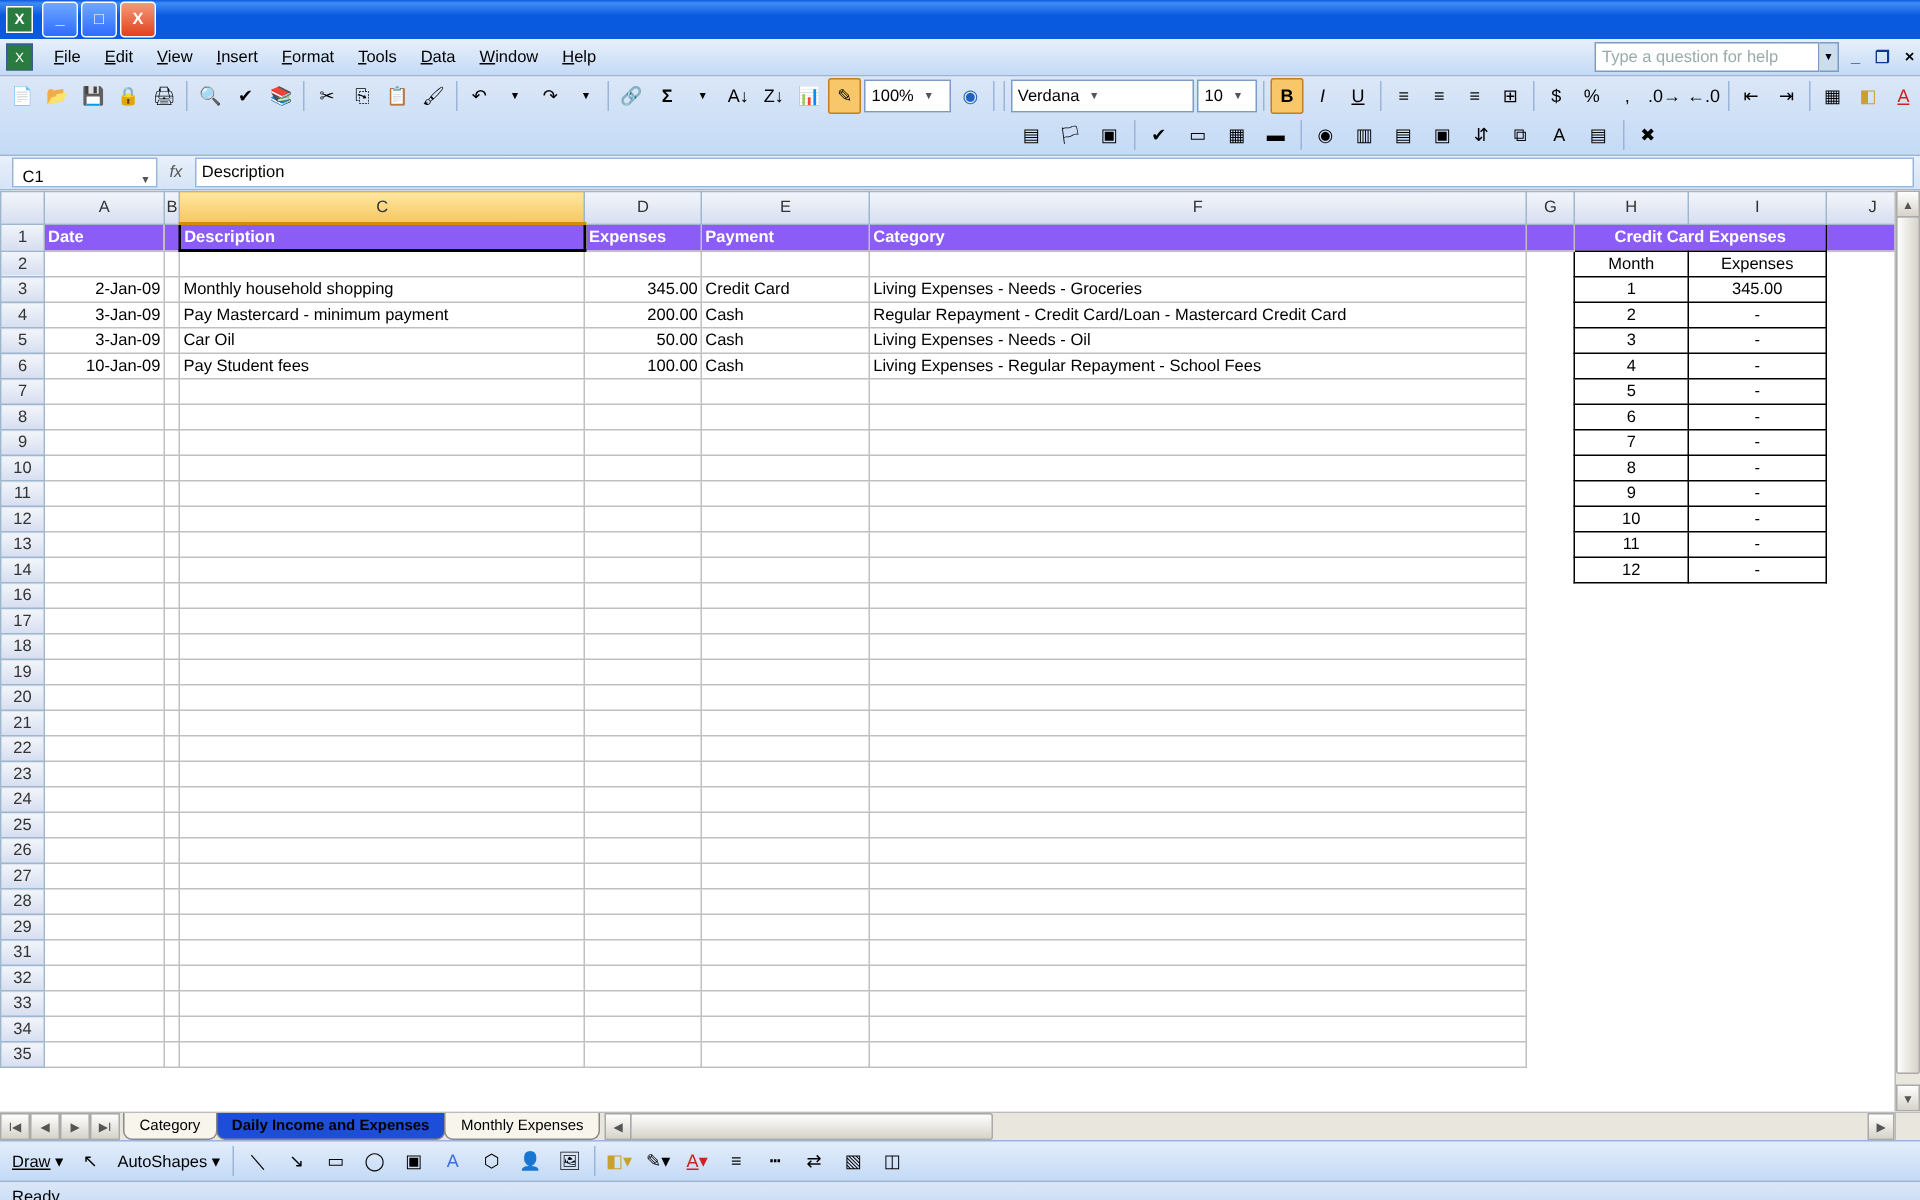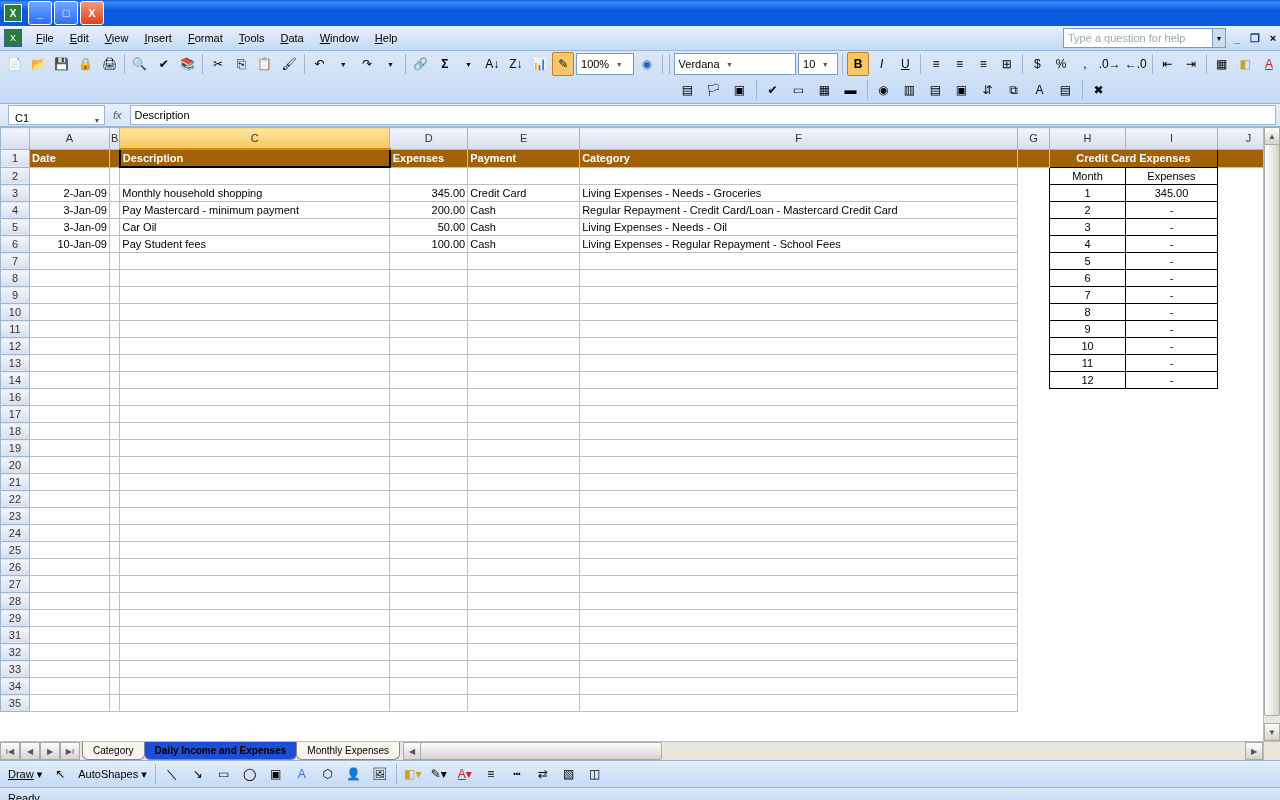--- a/index.html
+++ b/index.html
@@ -28,21 +28,21 @@
 .namebox .nbdrop{width:14px;font-size:7px;text-align:center;color:#555}
 .fx{margin:16px 8px;font-style:italic;color:#555}
 .fbox{flex:1;height:18px;background:#fff;border:1px solid #9ab5d8;padding-left:4px;display:flex;align-items:center;margin-right:4px}
 .gridwrap{position:relative;height:614px;background:#fff;overflow:hidden}
 .grid{border-collapse:collapse;table-layout:fixed}
 .grid th.ch,.grid th.rh{background:linear-gradient(#f2f5fa,#d6def0);border:1px solid #9eb6ce;font-weight:normal;color:#333;font-size:11px}
 .grid th.ch{height:18px}
 .grid th.rh{width:24px;text-align:center}
 .grid th.ch.sel{background:linear-gradient(#fde7a1,#f7c760);border-bottom:2px solid #d68b00}
 .grid td{border:1px solid #c0c0c0;height:16px;padding:0 2px;font-family:Verdana,Arial,sans-serif;font-size:11px;white-space:nowrap;overflow:hidden}
-.grid tr.hrow td{background:#a16207;color:#fff;font-weight:bold;border:1px solid #c0c0c0}
+.grid tr.hrow td{background:#8b5cf6;color:#fff;font-weight:bold;border:1px solid #c0c0c0}
 .grid td.al-r{text-align:right}
 .grid td.al-c{text-align:center}
 .grid td.blank{border:none;background:#fff}
 .ccbox{border:1px solid #000}
 .cchdr{background:#4a74ec;color:#fff;font-weight:bold;text-align:center}
 .vscroll{position:absolute;right:0;top:0;bottom:0;width:16px;background:#e9e6dd;border-left:1px solid #bbb}
 .vs-btn{height:16px;background:linear-gradient(#fefefe,#d6d3c9);border:1px solid #aaa;display:flex;align-items:center;justify-content:center;font-size:8px;color:#555}
 .vs-thumb{position:absolute;top:17px;left:0;right:0;height:570px;background:linear-gradient(to right,#fefefe,#d6d3c9);border:1px solid #aaa;border-radius:2px}
 .sheetbar{height:18px;background:#e9e6dd;display:flex;align-items:stretch;border-top:1px solid #bbb}
 .navbtn{width:18px;border:1px solid #aaa;background:linear-gradient(#fefefe,#d6d3c9);display:flex;align-items:center;justify-content:center;font-size:8px;color:#555}

